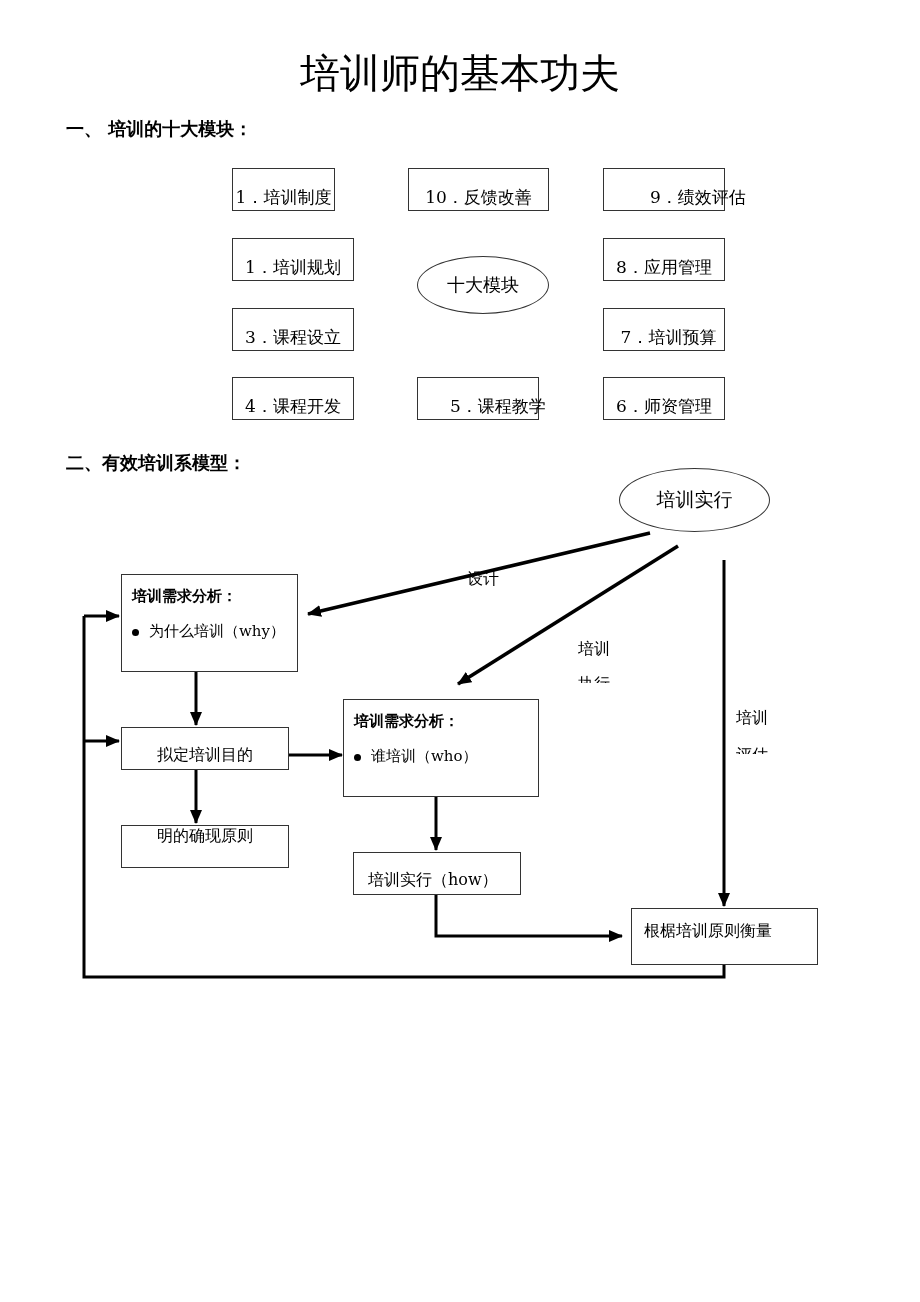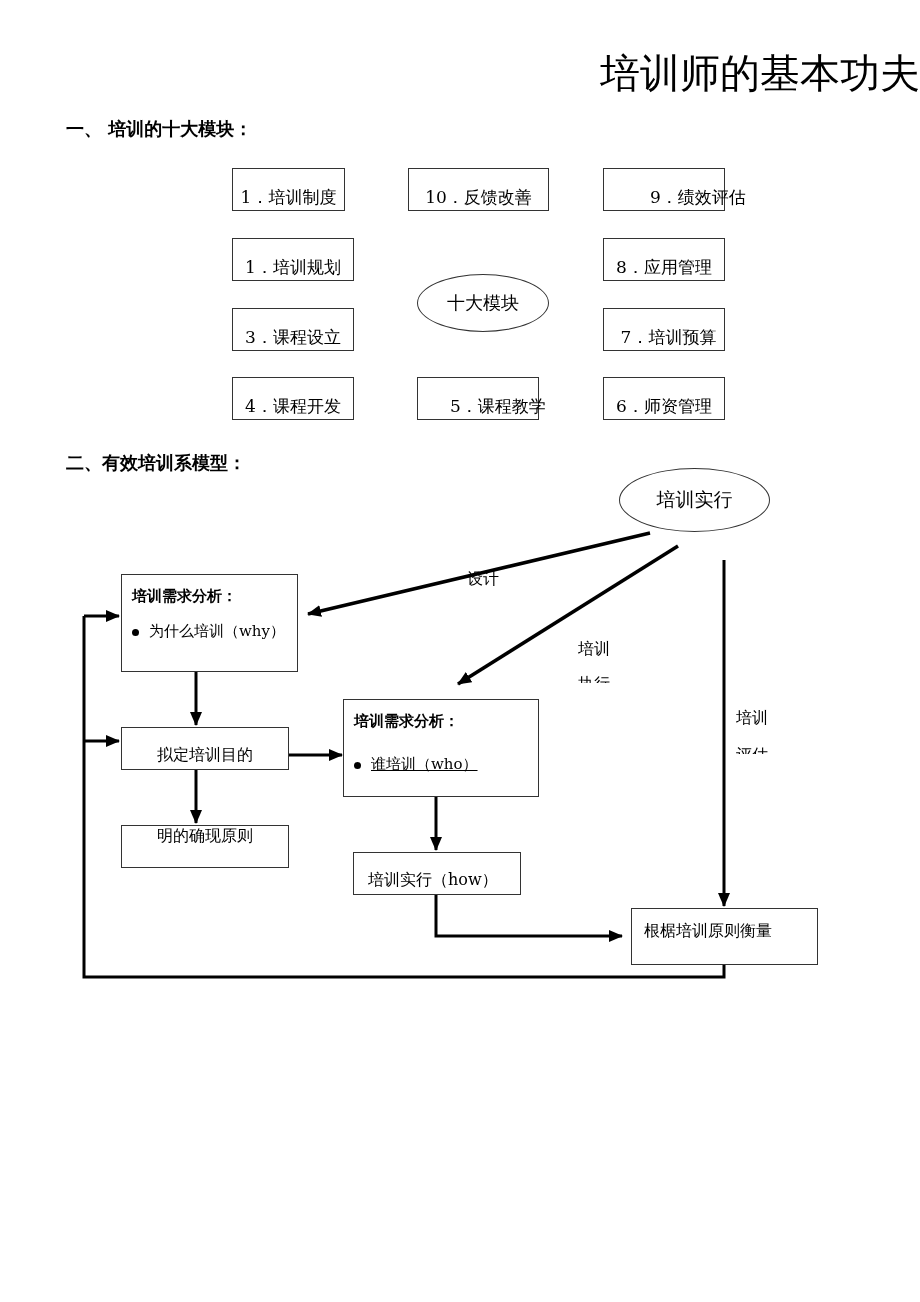--- a/index.html
+++ b/index.html
@@ -1,46 +1,46 @@
 <!DOCTYPE html>
 <html><head>
   <meta charset="utf-8">
   <style>
     html, body { margin: 0; padding: 0; background: #ffffff; }
     body { width: 920px; height: 1302px; position: relative; overflow: hidden;
            font-family: "DejaVu Serif", "Liberation Serif", serif; color: #000; }
     .abs { position: absolute; text-align: right; }
-    .title { left: 0; width: 920px; top: 48px; font-size: 40px; line-height: 50px; }
+    .title { left: 0; width: 920px; top: 48px; text-align: center; font-size: 40px; line-height: 50px; }
     .section { font-family: "DejaVu Sans", "Liberation Sans", sans-serif; font-weight: bold; font-size: 18px; line-height: 22px; }
     .box { position: absolute; border: 1.5px solid #333; background: #fff; box-sizing: border-box;
            font-size: 17px; white-space: nowrap; }
     .mod { padding-top: 17px; text-align: center; line-height: 22px; }
     .ellipse { position: absolute; border: 1.5px solid #333; border-radius: 50%; box-sizing: border-box;
                display: flex; align-items: center; justify-content: center; font-size: 18px; background: transparent; }
     .bold { font-family: "DejaVu Sans", "Liberation Sans", sans-serif; font-weight: bold; font-size: 15px; }
     .item { font-size: 15px; }
     .lbl { position: absolute; font-size: 16px; white-space: nowrap; margin-top: 18px; }
     svg.lines { position: absolute; left: 0; top: 0; width: 920px; height: 1302px; pointer-events: none; }
     .dot { display: inline-block; width: 7px; height: 7px; border-radius: 50%; background: #000; margin-right: 10px; vertical-align: middle; }
   </style>
 </head>
 <body>
 
 <div class="abs title">培训师的基本功夫</div>
 
 <div class="abs section" style="left:66px; top:118px;">一、  培训的十大模块：</div>
 
-<div class="box mod" style="left:232px; top:168px; width:113px; height:43px;">1．培训制度</div>
+<div class="box mod" style="left:232px; top:168px; width:103px; height:43px;">1．培训制度</div>
 <div class="box mod" style="left:408px; top:168px; width:141px; height:43px;">10．反馈改善</div>
 <div class="box mod" style="left:603px; top:168px; width:122px; height:43px;padding-left:46px;">9．绩效评估</div>
 
 <div class="box mod" style="left:232px; top:238px; width:122px; height:43px;">1．培训规划</div>
 <div class="box mod" style="left:603px; top:238px; width:122px; height:43px;">8．应用管理</div>
 
-<div class="ellipse" style="left:417px; top:274px; width:132px; height:58px;">
+<div class="ellipse" style="left:417px; top:256px; width:132px; height:58px;">
   <span>十大模块</span>
 </div>
 
 <div class="box mod" style="left:232px; top:308px; width:122px; height:43px;">3．课程设立</div>
 <div class="box mod" style="left:603px; top:308px; width:122px; height:43px;padding-left:9px;">7．培训预算</div>
 
 <div class="box mod" style="left:232px; top:377px; width:122px; height:43px;">4．课程开发</div>
 <div class="box mod" style="left:417px; top:377px; width:122px; height:43px;padding-left:32px;">5．课程教学</div>
 <div class="box mod" style="left:603px; top:377px; width:122px; height:43px;">6．师资管理</div>
 
@@ -84,20 +84,20 @@
     <span class="dot"></span><span>为什么培训（why）</span>
   </div>
 </div>
 
 <div class="box" style="left:121px; top:727px; width:168px; height:43px; padding-top:17px; text-align:center; font-size:16px;">拟定培训目的</div>
 
 <div class="box" style="left:121px; top:825px; width:168px; height:43px; text-align:center; font-size:16px;">明的确现原则</div>
 
 <div class="box" style="left:343px; top:699px; width:196px; height:98px; padding:12px 0 0 10px;">
   <div class="bold">培训需求分析：</div>
-  <div class="item" style="margin-top:24px;text-decoration:underline;">
+  <div class="item" style="margin-top:16px;">
     <span class="dot"></span><span>谁培训（who）</span>
   </div>
 </div>
 
 <div class="box" style="left:353px; top:852px; width:168px; height:43px; padding:17px 0 0 14px; font-size:16px;">培训实行（how）</div>
 
 <div class="box" style="left:631px; top:908px; width:187px; height:57px; padding:12px 0 0 12px; font-size:16px;">根椐培训原则衡量</div>
 
 </body></html>

